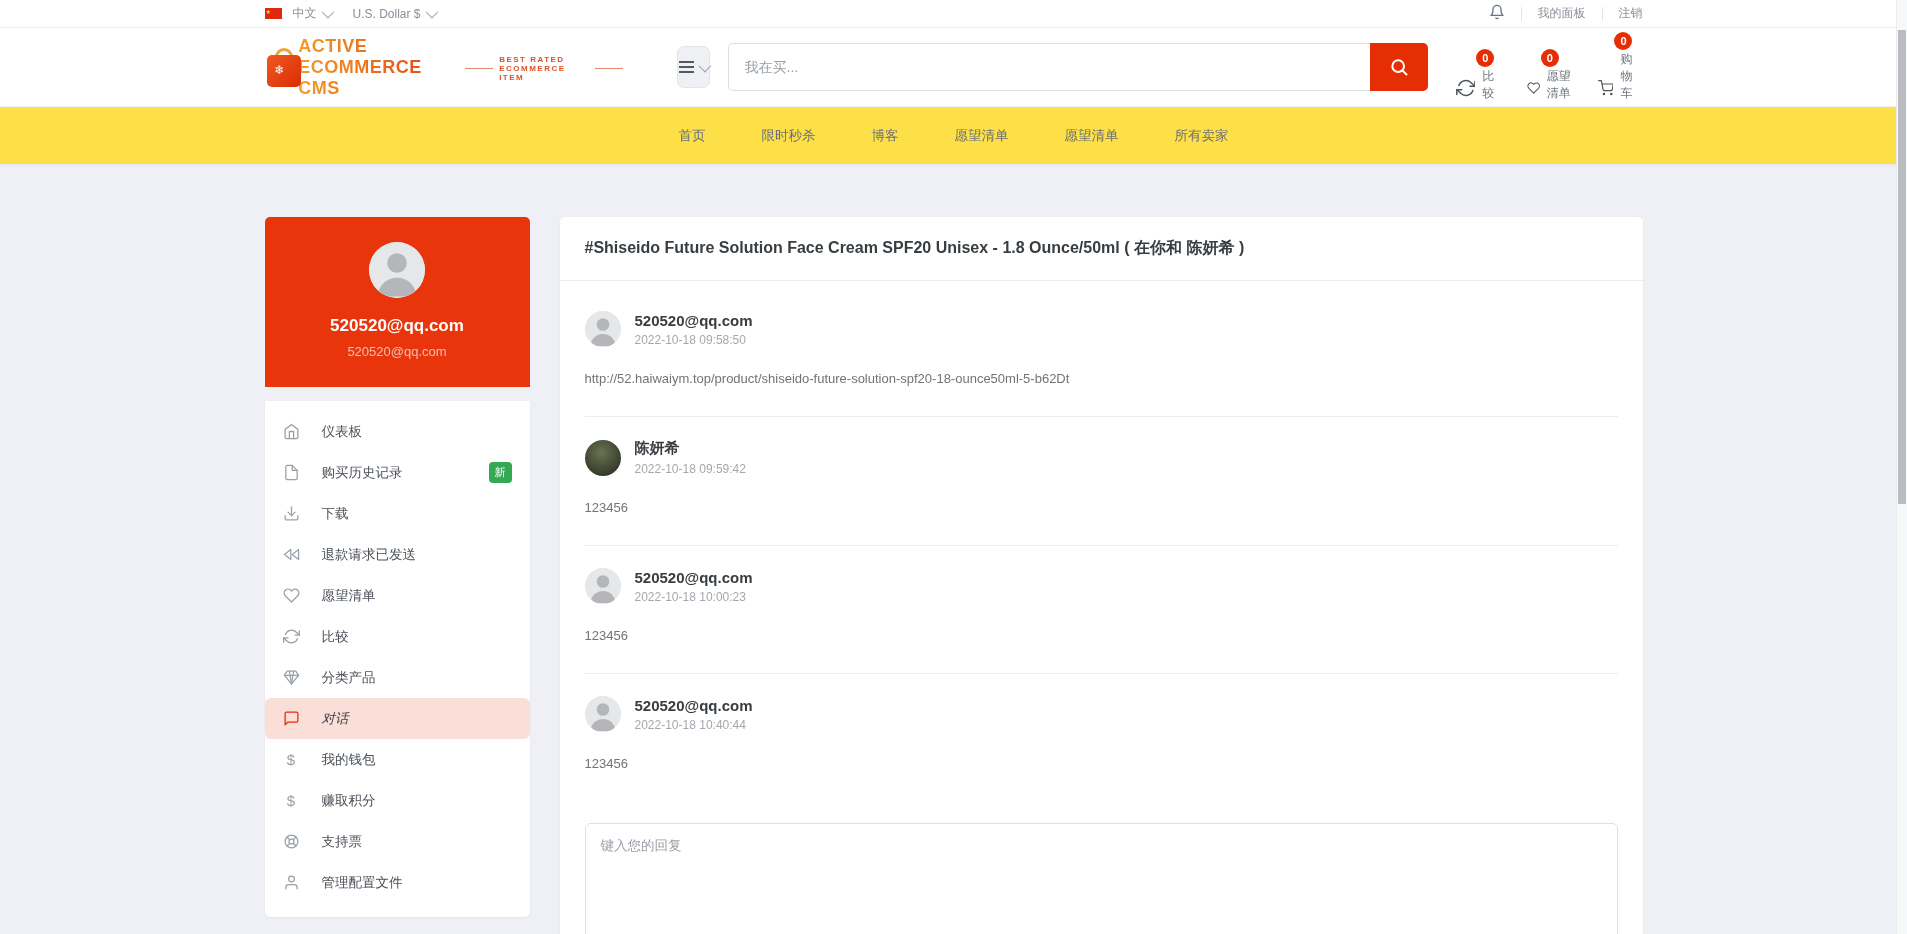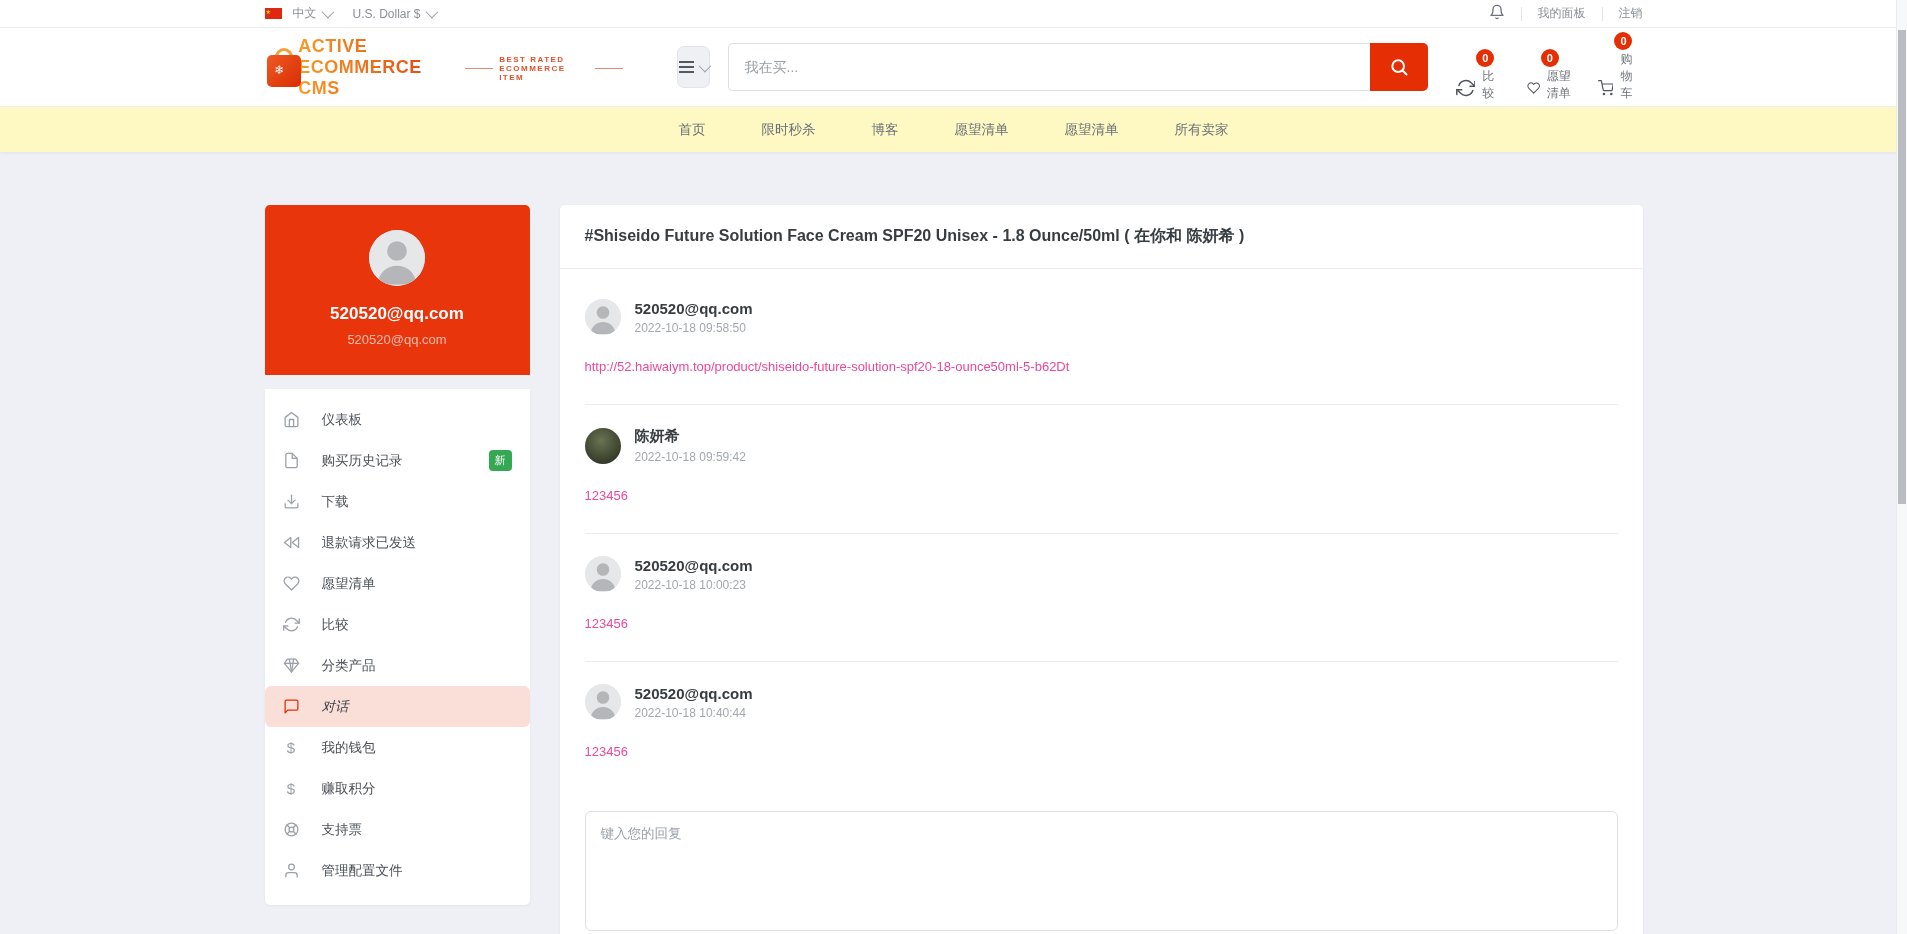--- a/index.html
+++ b/index.html
@@ -40,21 +40,21 @@
   .search-btn { width:58px; border:none; background:#e62e04; border-radius:0 5px 5px 0; cursor:pointer; display:flex; align-items:center; justify-content:center; }
   .search-btn svg { width:20px; height:20px; stroke:#fff; }
   .head-widgets { display:flex; align-items:flex-end; gap:26px; margin-left:10px; }
   .widget { display:flex; align-items:flex-end; gap:7px; cursor:pointer; }
   .widget > svg { width:26px; height:26px; stroke:#50555c; margin-bottom:1px; }
   .widget .col { display:flex; flex-direction:column; align-items:flex-start; }
   .wbadge { min-width:18px; height:18px; border-radius:50%; background:#e62e04; color:#fff; font-size:11px; font-weight:700; display:flex; align-items:center; justify-content:center; margin-left:-6px; margin-bottom:1px; }
   .wlabel { font-size:12px; color:#6f757d; }
 
   
-  .nav { background:#fef9c3; border-top:1px solid #efefef; height:46px; box-shadow:0 2px 3px rgba(0,0,0,.04); }
+  .nav { background:#fde047; border-top:1px solid #efefef; height:58px; box-shadow:0 2px 3px rgba(0,0,0,.04); }
   .nav .container { display:flex; justify-content:center; align-items:center; height:100%; gap:56px; }
   .nav a { font-size:13.5px; color:#6b7078; text-decoration:none; cursor:pointer; }
 
   
   .content { padding-top:53px; }
   .content .container { display:flex; gap:30px; align-items:flex-start; }
 
   
   .sidebar { flex:0 0 265px; }
   .profile-card { background:#e8350c; border-radius:5px 5px 0 0; text-align:center; padding:25px 10px 28px; }
@@ -79,21 +79,21 @@
   .conv-head { padding:21px 25px; border-bottom:1px solid #ebebeb; }
   .conv-title { font-size:16px; font-weight:700; color:#383d42; }
   .messages { padding:8px 25px 0; }
   .msg { padding:22px 0 30px; border-bottom:1px solid #ededed; }
   .msg:last-child { border-bottom:none; }
   .msg-top { display:flex; align-items:center; gap:14px; }
   .avatar-sm { width:36px; height:36px; border-radius:50%; overflow:hidden; background:#e9eaec; flex:0 0 36px; }
   .avatar-photo { background:radial-gradient(circle at 45% 35%, #6a7352 0%, #49513a 45%, #23271b 100%); }
   .msg-sender { font-size:15px; font-weight:700; color:#383d42; }
   .msg-time { font-size:12px; color:#a3a8ae; margin-top:4px; }
-  .msg-text { font-size:13px; color:#ec4899; margin-top:24px; word-break:break-all; }
+  .msg-text { font-size:13px; color:#737373; margin-top:24px; word-break:break-all; }
   .reply-wrap { padding:22px 25px 25px; }
   .reply-wrap textarea { width:100%; height:120px; border:1px solid #dcdfe4; border-radius:6px; padding:13px 15px; font-size:13.5px; color:#333; resize:none; outline:none; font-family:inherit; background:#fff; }
   .reply-wrap textarea::placeholder { color:#9aa0a8; }
 
   
   .scrollbar { position:fixed; right:0; top:0; width:11px; height:934px; background:#f7f8f9; border-left:1px solid #ececec; }
   .scroll-thumb { position:absolute; left:1px; right:1px; top:30px; height:474px; background:#b9bcc1; }
 </style>
 </head>
 <body>

